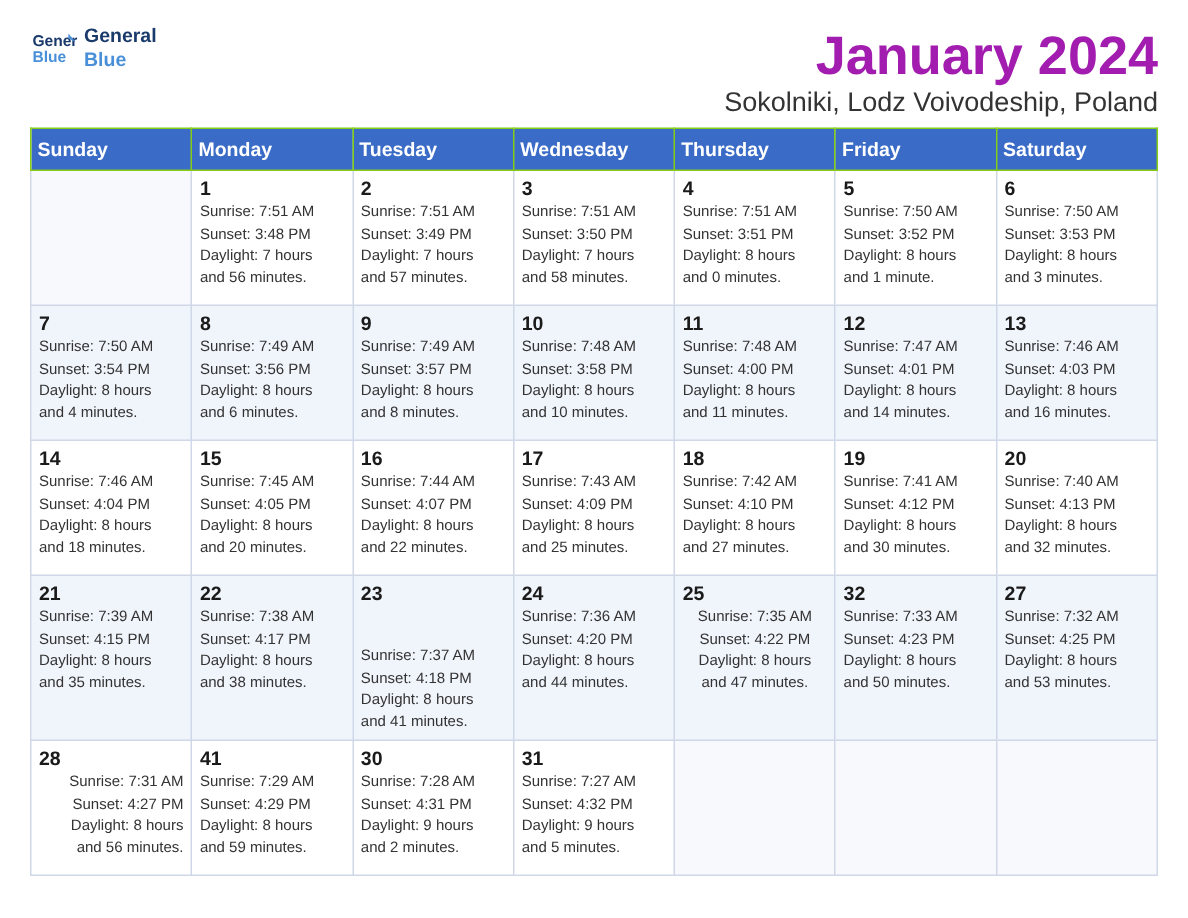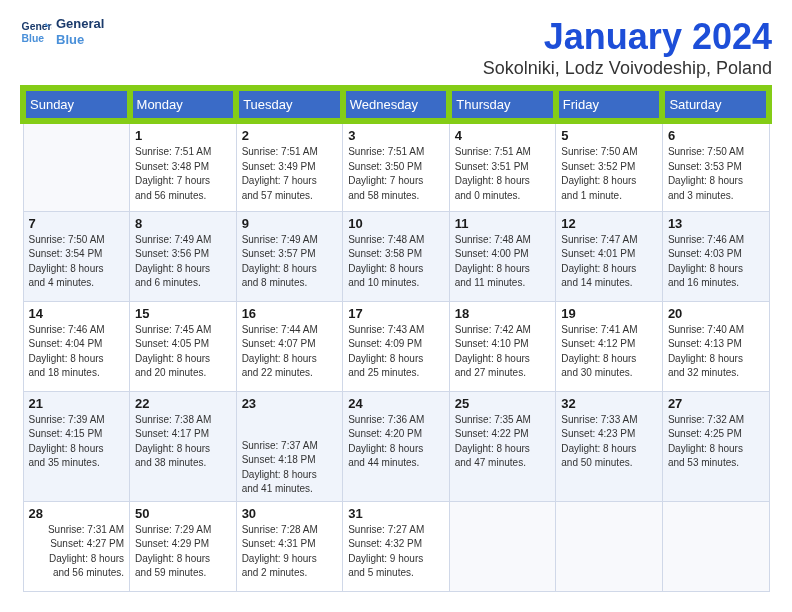--- a/index.html
+++ b/index.html
@@ -24,39 +24,39 @@
     .logo-icon {
       width: 32px;
       height: 32px;
     }
     .title-block {
       text-align: right;
     }
     .calendar-title {
       font-size: 36px;
       font-weight: bold;
-      color: #1d4ed8;
+      color: #a21caf;
     }
     .calendar-subtitle {
       font-size: 18px;
       color: #333;
     }
     .calendar-table {
       width: 100%;
       border-collapse: collapse;
       table-layout: fixed;
     }
     .calendar-table thead tr th {
       background-color: #3a6bc7;
       color: #fff;
       font-size: 13px;
-      font-weight: normal;
+      font-weight: bold;
       padding: 6px 4px;
       text-align: left;
-      border: 6px solid #84cc16;
+      border: 1px solid #84cc16;
     }
     .calendar-table tbody tr td {
       border: 1px solid #d0d8e8;
       vertical-align: top;
       padding: 4px 5px;
       background: #fff;
       min-height: 80px;
       height: 90px;
     }
     .calendar-table tbody tr:nth-child(even) td {
@@ -283,21 +283,21 @@
         </td>
         <td>
           <span class="day-number">24</span>
           <div class="day-info" style="white-space: pre-line;">Sunrise: 7:36 AM
 Sunset: 4:20 PM
 Daylight: 8 hours
 and 44 minutes.</div>
         </td>
         <td>
           <span class="day-number">25</span>
-          <div class="day-info" style="white-space: pre-line;">Sunrise: 7:35 AM
+          <div class="day-info" style="white-space: pre-line; text-align: center;">Sunrise: 7:35 AM
 Sunset: 4:22 PM
 Daylight: 8 hours
 and 47 minutes.</div>
         </td>
         <td>
           <span class="day-number">32</span>
           <div class="day-info" style="white-space: pre-line;">Sunrise: 7:33 AM
 Sunset: 4:23 PM
 Daylight: 8 hours
 and 50 minutes.</div>
@@ -312,21 +312,21 @@
       </tr>
       <tr>
         <td>
           <span class="day-number">28</span>
           <div class="day-info" style="white-space: pre-line; text-align: right;">Sunrise: 7:31 AM
 Sunset: 4:27 PM
 Daylight: 8 hours
 and 56 minutes.</div>
         </td>
         <td>
-          <span class="day-number">50</span>
+          <span class="day-number">41</span>
           <div class="day-info" style="white-space: pre-line;">Sunrise: 7:29 AM
 Sunset: 4:29 PM
 Daylight: 8 hours
 and 59 minutes.</div>
         </td>
         <td>
           <span class="day-number">30</span>
           <div class="day-info" style="white-space: pre-line;">Sunrise: 7:28 AM
 Sunset: 4:31 PM
 Daylight: 9 hours

